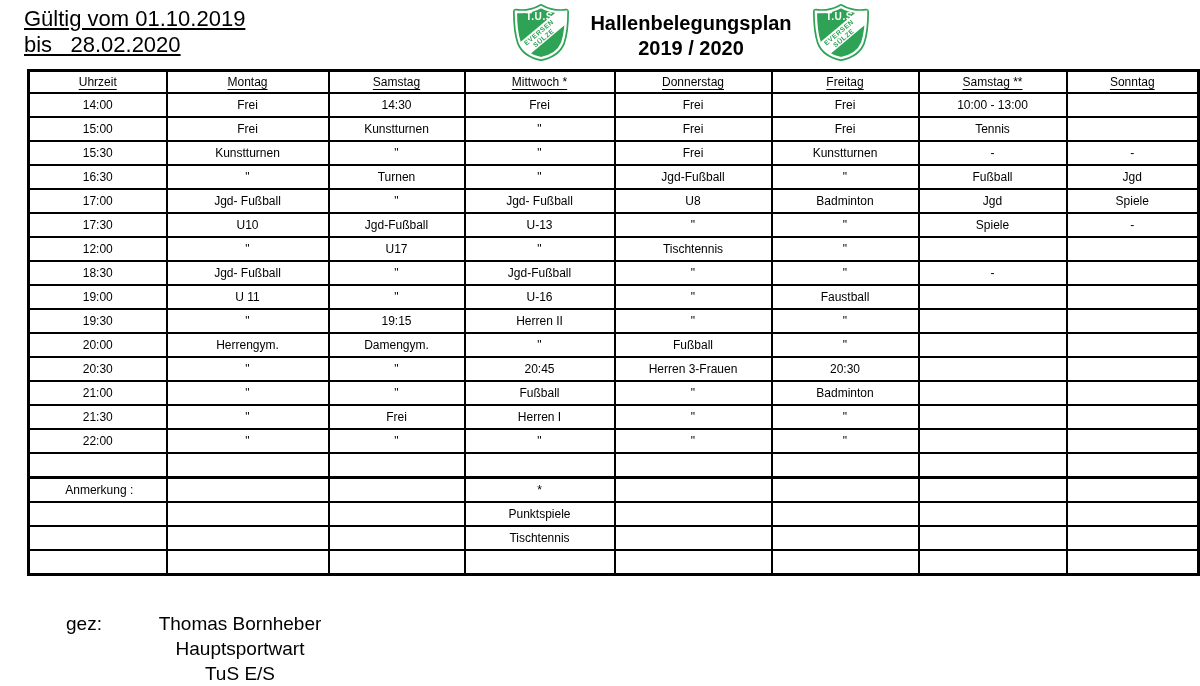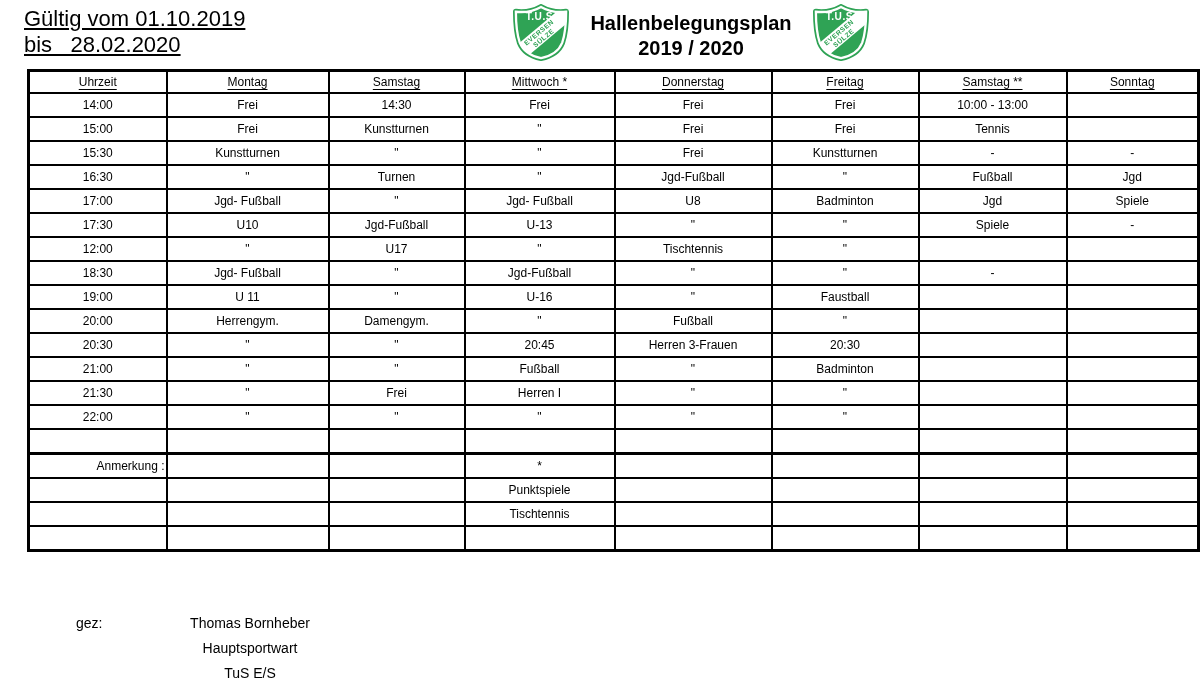--- a/index.html
+++ b/index.html
@@ -45,27 +45,27 @@
     height: 22px;
     padding: 0 1px;
     overflow: hidden; white-space: nowrap;
   }
   .sched th {
     font-weight: normal;
     text-decoration: underline;
     text-underline-offset: 3px;
     height: 20px;
   }
-  .sched td.left { text-align: right; padding-left: 4px; }
+  .sched td.left { text-align: center; padding-left: 4px; }
   .sched tr.note-row td { border-top-width: 3px; }
 
   
   .footer {
-    position: absolute; left: 76px; top: 611px;
-    font-size: 14px; line-height: 25px;
+    position: absolute; left: 66px; top: 611px;
+    font-size: 19px; line-height: 25px;
     display: flex;
   }
   .footer .gez { width: 85px; }
   .footer .signer { width: 178px; text-align: center; }
 </style>
 </head>
 <body>
 
 <div class="validity">
   <div>Gültig vom 01.10.2019</div>
@@ -221,20 +221,30 @@
         <td>19:00</td>
         <td>U 11</td>
         <td>"</td>
         <td>U-16</td>
         <td>"</td>
         <td>Faustball</td>
         <td></td>
         <td></td>
       </tr>
       <tr>
+        <td>19:30</td>
+        <td>"</td>
+        <td>19:15</td>
+        <td>Herren II</td>
+        <td>"</td>
+        <td>"</td>
+        <td></td>
+        <td></td>
+      </tr>
+      <tr>
         <td>20:00</td>
         <td>Herrengym.</td>
         <td>Damengym.</td>
         <td>"</td>
         <td>Fußball</td>
         <td>"</td>
         <td></td>
         <td></td>
       </tr>
       <tr>

